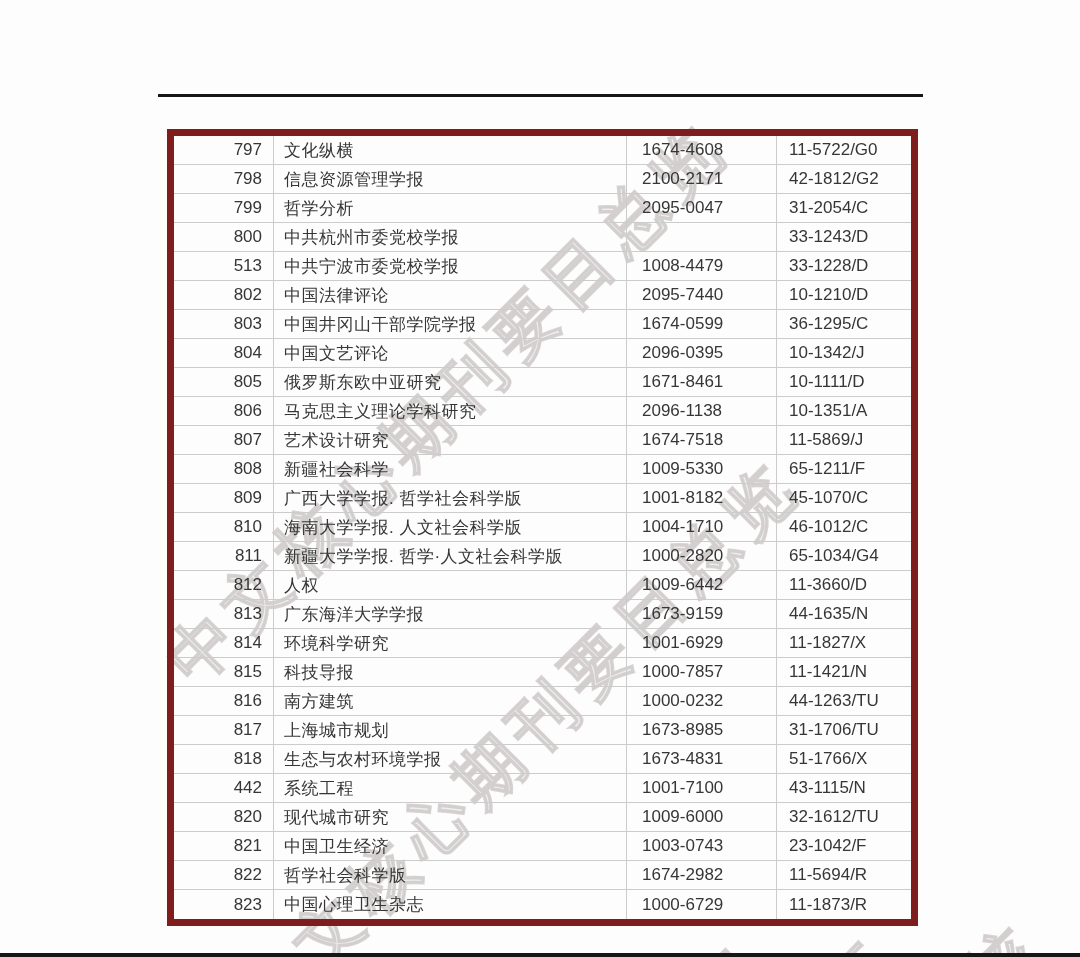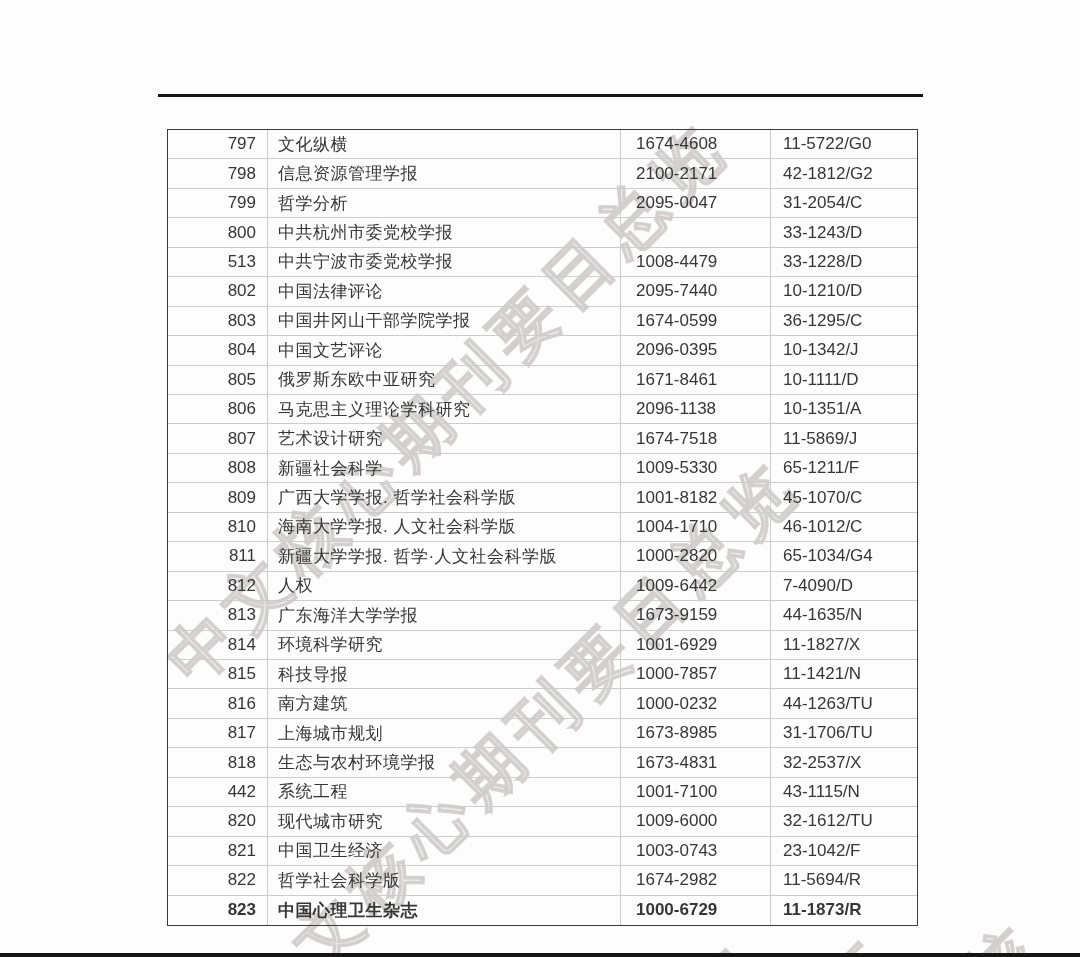--- a/index.html
+++ b/index.html
@@ -45,34 +45,34 @@
     left:0; top:953px;
     width:1080px; height:4px;
     background:#161616;
   }
 
   
   .journal-table {
     position:absolute; z-index:1;
     left:167px; top:129px;
     width:751px; height:797px;
-    border:1px solid #7f1d1d;
+    border:7px solid #7f1d1d;
     box-sizing:border-box;
     display:grid;
     grid-template-rows:repeat(27, 1fr);
   }
   .jrow {
     display:flex;
     align-items:center;
     border-bottom:1px solid #cccccc;
     box-sizing:border-box;
     font-size:17px;
     color:#363636;
   }
-  .jrow:last-child { border-bottom:none;font-weight:bold; }
+  .jrow:last-child { border-bottom:none; }
   .cell { height:100%; display:flex; align-items:center; box-sizing:border-box; }
   .cell-no {
     width:100px; flex:0 0 100px;
     justify-content:flex-end;
     padding-right:11px;
     border-right:1px solid #cccccc;
   }
   .cell-name {
     width:353px; flex:0 0 353px;
     padding-left:10px;
@@ -194,21 +194,21 @@
       <div class="jrow">
         <div class="cell cell-no">811</div>
         <div class="cell cell-name">新疆大学学报. 哲学·人文社会科学版</div>
         <div class="cell cell-issn">1000-2820</div>
         <div class="cell cell-cn">65-1034/G4</div>
       </div>
       <div class="jrow">
         <div class="cell cell-no">812</div>
         <div class="cell cell-name">人权</div>
         <div class="cell cell-issn">1009-6442</div>
-        <div class="cell cell-cn">7-4090/D</div>
+        <div class="cell cell-cn">11-3660/D</div>
       </div>
       <div class="jrow">
         <div class="cell cell-no">813</div>
         <div class="cell cell-name">广东海洋大学学报</div>
         <div class="cell cell-issn">1673-9159</div>
         <div class="cell cell-cn">44-1635/N</div>
       </div>
       <div class="jrow">
         <div class="cell cell-no">814</div>
         <div class="cell cell-name">环境科学研究</div>
@@ -230,21 +230,21 @@
       <div class="jrow">
         <div class="cell cell-no">817</div>
         <div class="cell cell-name">上海城市规划</div>
         <div class="cell cell-issn">1673-8985</div>
         <div class="cell cell-cn">31-1706/TU</div>
       </div>
       <div class="jrow">
         <div class="cell cell-no">818</div>
         <div class="cell cell-name">生态与农村环境学报</div>
         <div class="cell cell-issn">1673-4831</div>
-        <div class="cell cell-cn">32-2537/X</div>
+        <div class="cell cell-cn">51-1766/X</div>
       </div>
       <div class="jrow">
         <div class="cell cell-no">442</div>
         <div class="cell cell-name">系统工程</div>
         <div class="cell cell-issn">1001-7100</div>
         <div class="cell cell-cn">43-1115/N</div>
       </div>
       <div class="jrow">
         <div class="cell cell-no">820</div>
         <div class="cell cell-name">现代城市研究</div>

